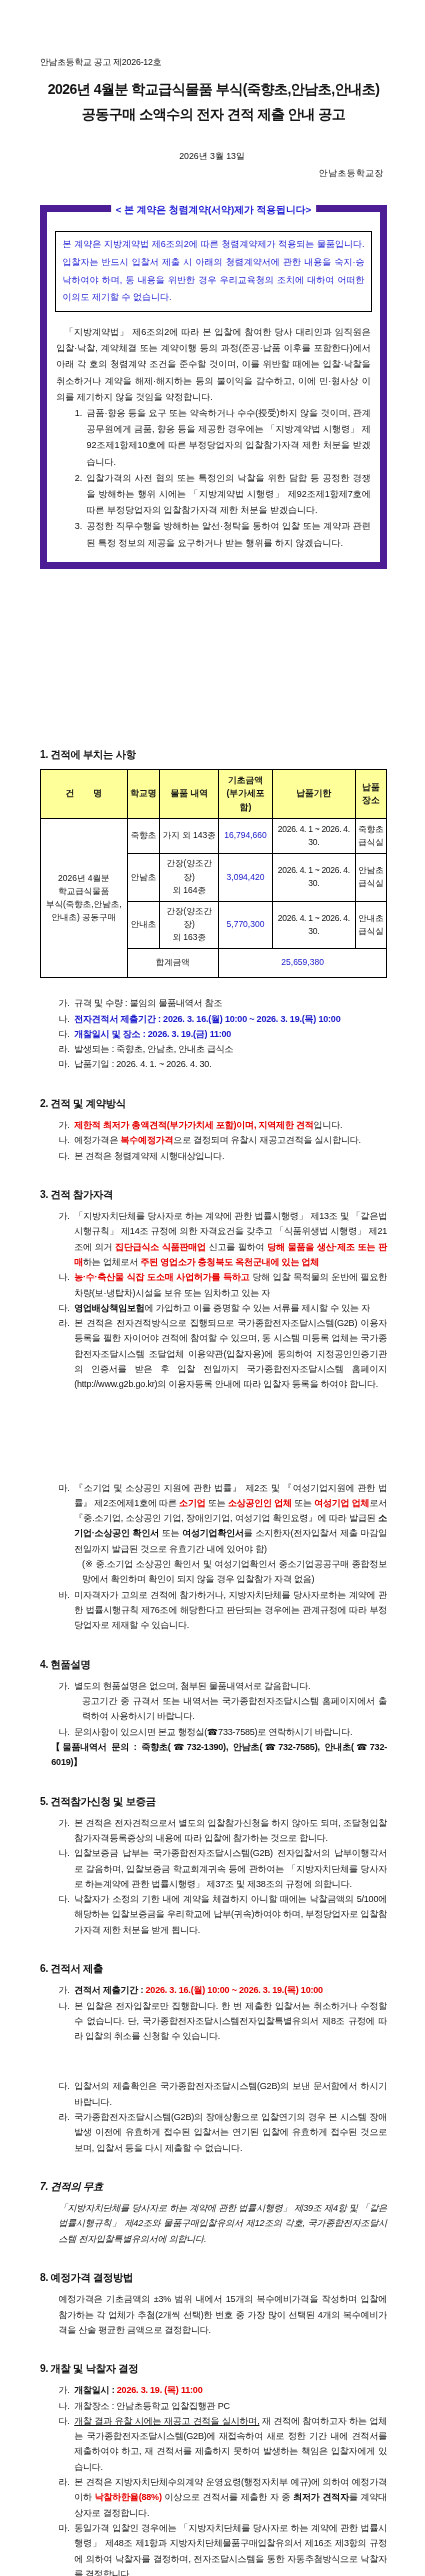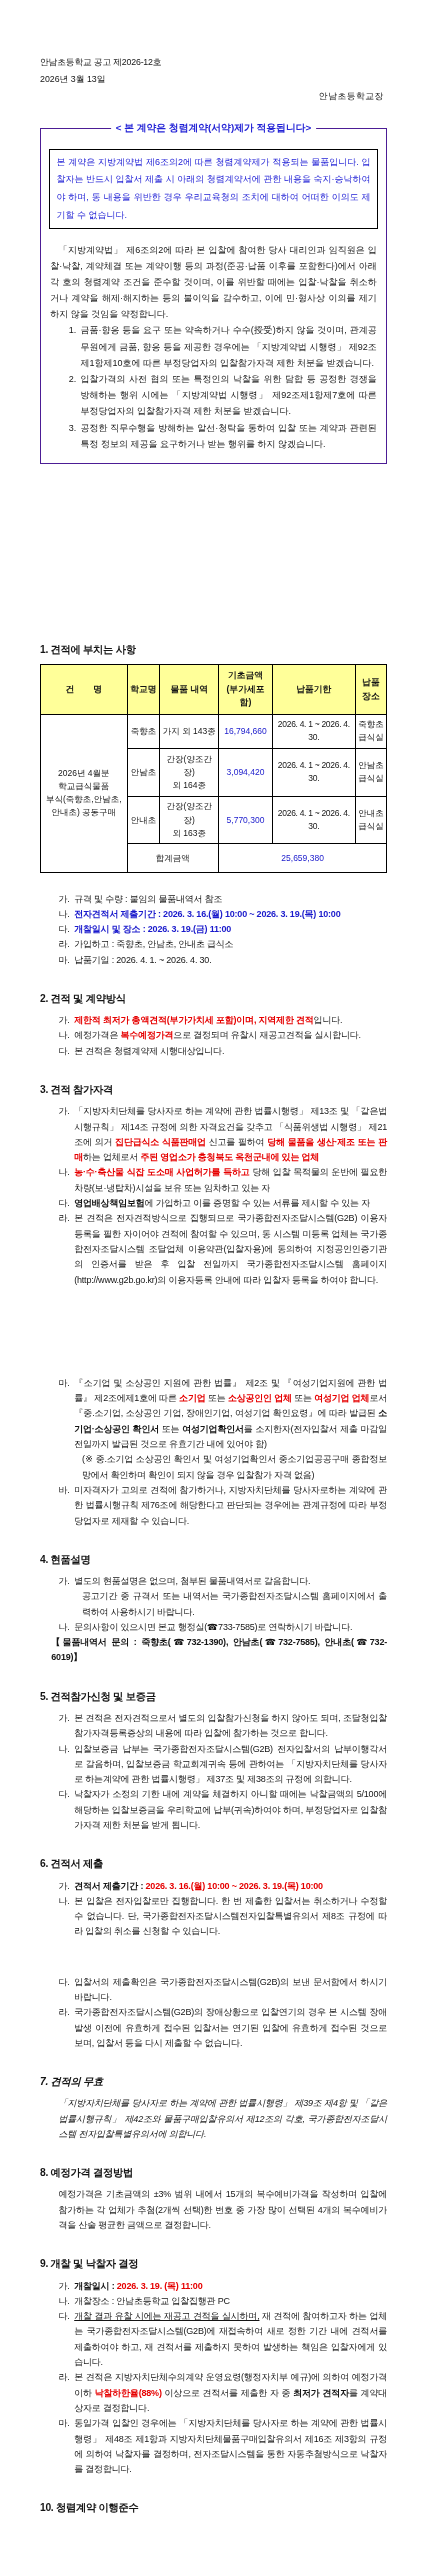--- a/index.html
+++ b/index.html
@@ -3,25 +3,25 @@
 <meta charset="utf-8">
 <style>
   html,body{margin:0;padding:0;background:#ffffff;}
   .page{width:426px;height:3009px;overflow:hidden;position:relative;background:#fff;
         font-family:"Liberation Sans","DejaVu Sans",sans-serif;color:#151515;}
   .content{padding:0 39px 0 40px;}
 
   .notice-no{padding-top:57px;font-size:8.8px;letter-spacing:-0.2px;}
   .doc-title{font-size:14px;font-weight:bold;text-align:center;line-height:1.8;margin:8.2px 0 2.1px;letter-spacing:-0.5px;}
   .doc-title span{display:block;}
-  .date-line{text-align:left;font-size:8.8px;margin-top:5px;padding-right:3.1px;}
+  .date-line{text-align:center;font-size:8.8px;margin-top:23px;padding-right:3.1px;}
   .issuer-line{text-align:right;font-size:8.8px;margin-top:5.2px;padding-right:3.1px;letter-spacing:0.5px;}
 
   
-  .ibox{border:1px solid #4c1d95;margin-top:25px;position:relative;padding:17.5px 7.2px 11.3px;}
+  .ibox{border:7px solid #4c1d95;margin-top:25px;position:relative;padding:17.5px 7.2px 11.3px;}
   .ibox-legend{position:absolute;top:-7.7px;left:50%;transform:translateX(-50%);background:#fff;
                padding:0 5.2px;color:#2323d6;font-size:9.8px;font-weight:bold;white-space:nowrap;}
   .ibox-inner{border:1px solid #000;margin:2.1px 1px 0;padding:4.1px 6.2px;color:#2323d6;
               font-size:9px;line-height:1.95;text-align:justify;}
   .ibox-intro{margin:12.4px 2.1px 0;font-size:9px;line-height:1.8;text-align:justify;text-indent:8.2px;}
   .ibox-item{display:flex;margin:0 2.1px;font-size:9px;line-height:1.8;text-align:justify;padding-left:18.5px;}
   .ibox-item .num{flex:none;margin-right:4.1px;}
 
   
   .sec-head{font-size:10.3px;font-weight:bold;margin:24px 0 7.2px;letter-spacing:-0.3px;}
@@ -48,20 +48,24 @@
   .spacer{width:100%;}
 </style>
 </head>
 <body>
 
 <div class="page">
   <div class="content">
 
     <div class="notice-no">안남초등학교 공고 제2026-12호</div>
 
+    <h1 class="doc-title">
+      <span>2026년 4월분 학교급식물품 부식(죽향초,안남초,안내초)</span>
+      <span>공동구매 소액수의 전자 견적 제출 안내 공고</span>
+    </h1>
 
     <div class="date-line">2026년 3월 13일</div>
     <div class="issuer-line">안남초등학교장</div>
 
     <div class="ibox">
       <div class="ibox-legend">&lt; 본 계약은 청렴계약(서약)제가 적용됩니다&gt;</div>
       <div class="ibox-inner">본 계약은 지방계약법 제6조의2에 따른 청렴계약제가 적용되는 물품입니다. 입찰자는 반드시 입찰서 제출 시 아래의 청렴계약서에 관한 내용을 숙지·승낙하여야 하며, 동 내용을 위반한 경우 우리교육청의 조치에 대하여 어떠한 이의도 제기할 수 없습니다.</div>
       <p class="ibox-intro">「지방계약법」 제6조의2에 따라 본 입찰에 참여한 당사 대리인과 임직원은 입찰·낙찰, 계약체결 또는 계약이행 등의 과정(준공·납품 이후를 포함한다)에서 아래 각 호의 청렴계약 조건을 준수할 것이며, 이를 위반할 때에는 입찰·낙찰을 취소하거나 계약을 해제·해지하는 등의 불이익을 감수하고, 이에 민·형사상 이의를 제기하지 않을 것임을 약정합니다.</p>
       <div class="ibox-item">
         <span class="num">1.</span>
@@ -149,21 +153,21 @@
         <div class="item">
           <span class="lbl">나.</span>
           <span class="txt"><span class="sg-b">전자견적서 제출기간 : 2026. 3. 16.(월) 10:00 ~ 2026. 3. 19.(목) 10:00</span></span>
         </div>
         <div class="item">
           <span class="lbl">다.</span>
           <span class="txt"><span class="sg-b">개찰일시 및 장소 : 2026. 3. 19.(금) 11:00</span></span>
         </div>
         <div class="item">
           <span class="lbl">라.</span>
-          <span class="txt"><span class="sg-k">가입하고 : 죽향초, 안남초, 안내초 급식소</span></span>
+          <span class="txt"><span class="sg-k">발생되는 : 죽향초, 안남초, 안내초 급식소</span></span>
         </div>
         <div class="item">
           <span class="lbl">마.</span>
           <span class="txt"><span class="sg-k">납품기일 : 2026. 4. 1. ~ 2026. 4. 30.</span></span>
         </div>
       </div>
 
     <div id="doc-sections">
         <section style="margin-top: 17.5px;">
           <div class="sec-head">2. 견적 및 계약방식</div>

